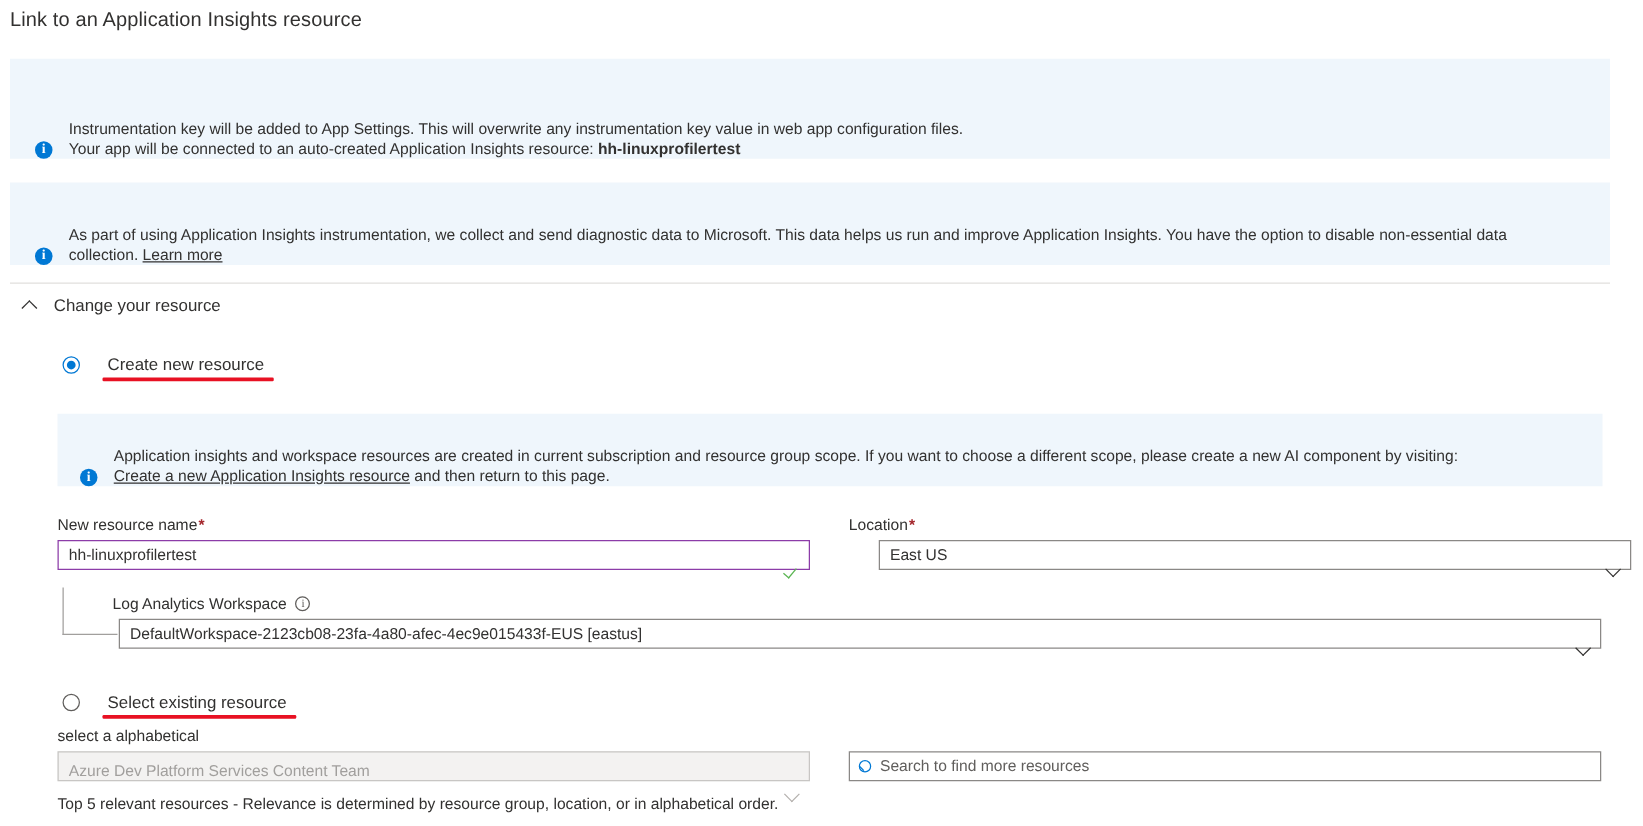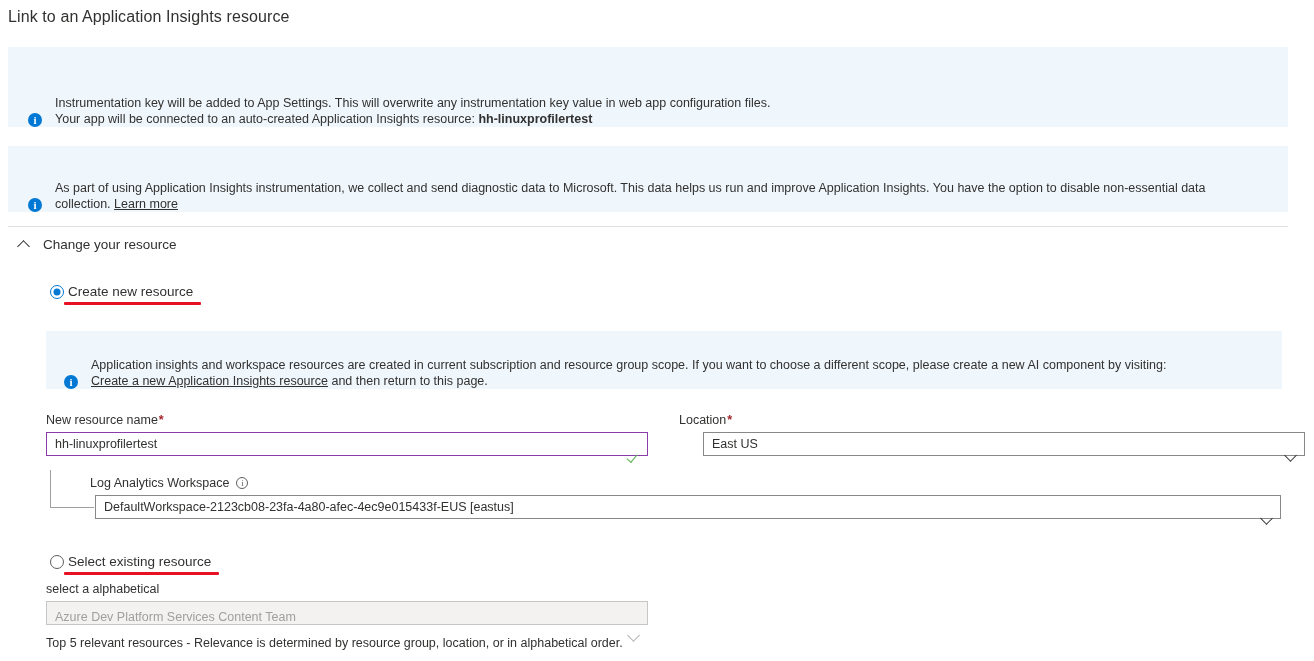--- a/index.html
+++ b/index.html
@@ -151,21 +151,21 @@
   .radio.checked::after {
     content: "";
     position: absolute;
     left: 50%; top: 50%;
     transform: translate(-50%, -50%);
     width: 7px; height: 7px;
     border-radius: 50%;
     background: #0078d4;
   }
   .radio-label {
-    margin-left: 4px;
+    margin-left: 22px;
     font-size: 13.5px;
     color: #323130;
     position: relative;
   }
   
   .radio-label.annotated::after {
     content: "";
     position: absolute;
     left: -4px;
     right: -8px;
@@ -390,16 +390,20 @@
     <span class="radio"></span>
     <span class="radio-label annotated">Select existing resource</span>
   </div>
 
   <div class="field-label lbl-sub">select a alphabetical</div>
   <div class="ctl select-sub">
     <span class="ctl-text">Azure Dev Platform Services Content Team</span>
     <span class="chevron-down"></span>
   </div>
 
+  <div class="search-box">
+    <span class="search-icon"></span>
+    <span class="search-placeholder">Search to find more resources</span>
+  </div>
 
   <div class="field-label lbl-top5">Top 5 relevant resources - Relevance is determined by resource group, location, or in alphabetical order.</div>
 
 </div>
 
 </body></html>

